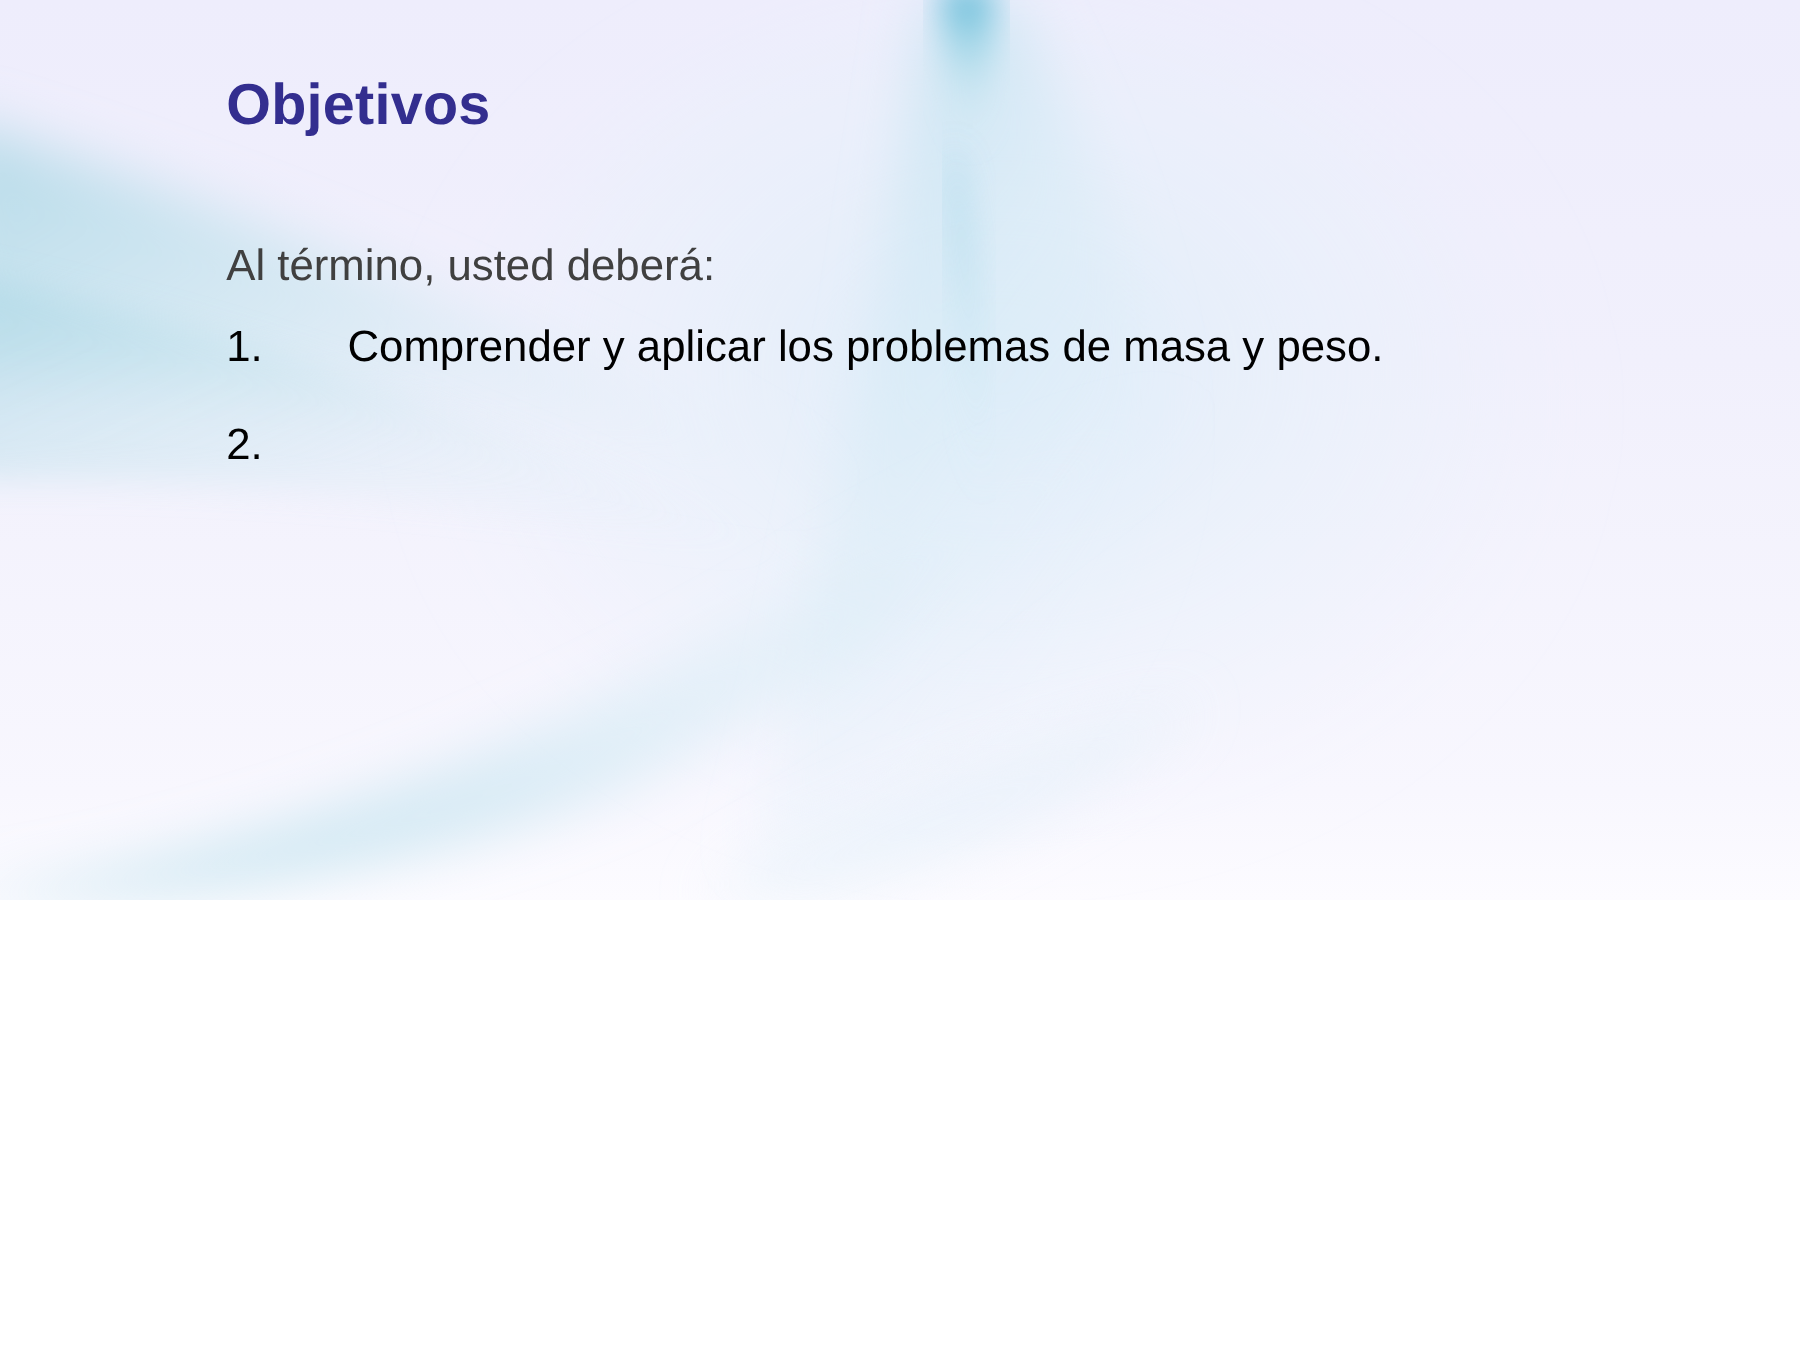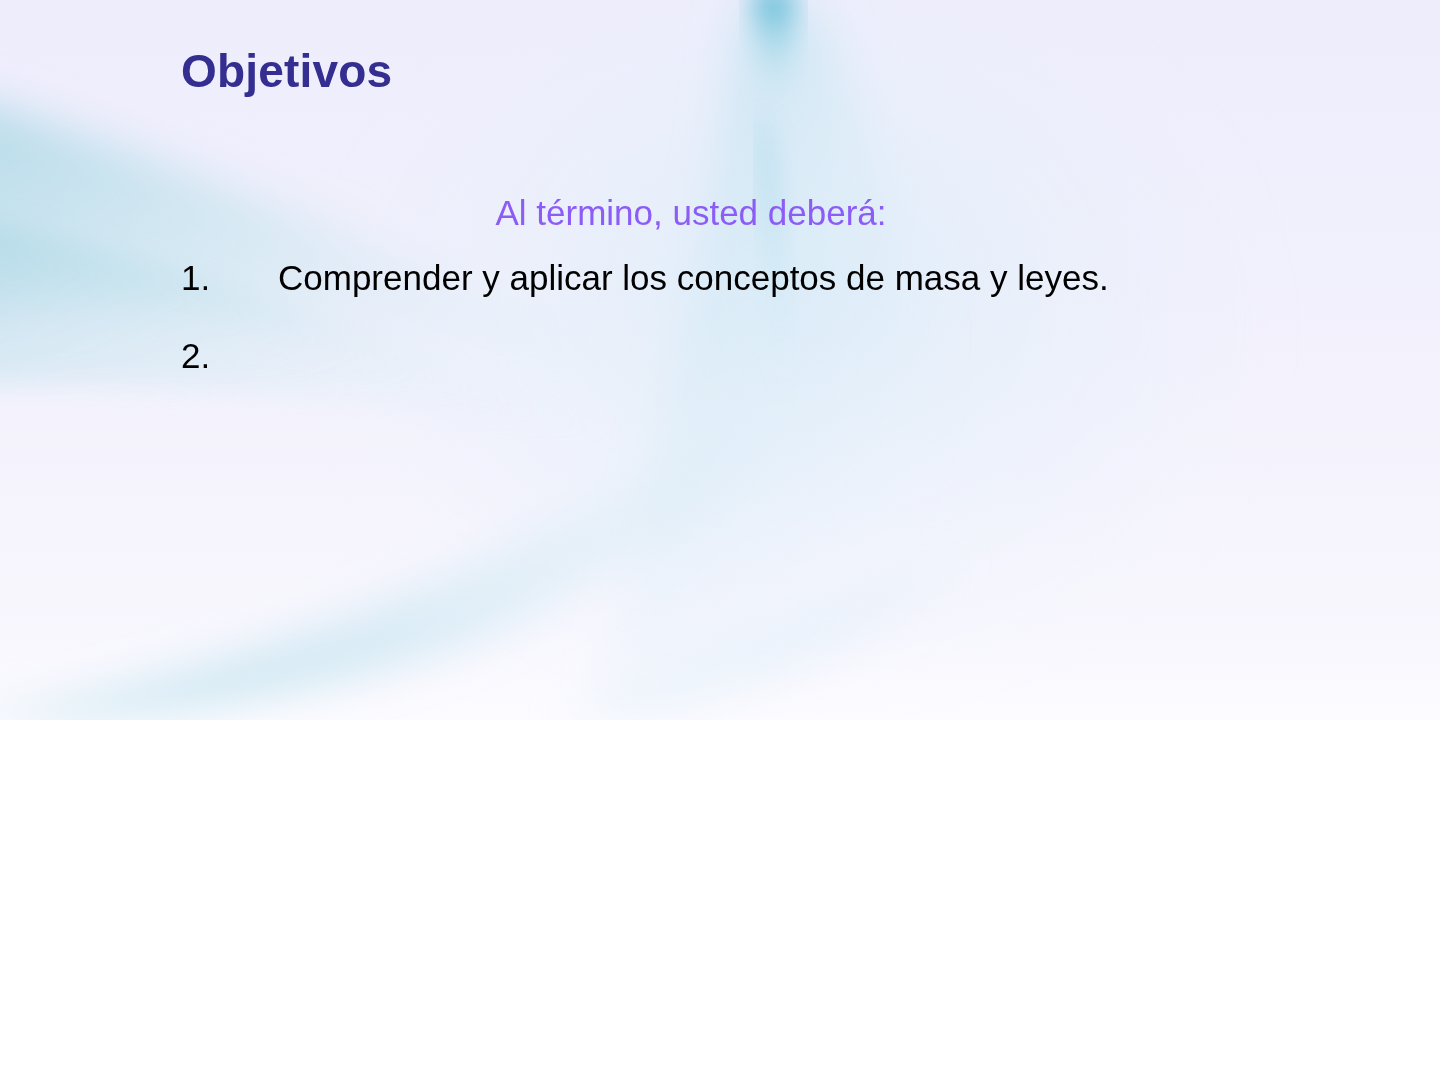--- a/index.html
+++ b/index.html
@@ -54,45 +54,44 @@
   .deco svg {
     display: block;
     width: 1440px;
     height: 720px;
   }
 
   
   .slide-title {
     position: absolute;
     left: 181px;
-    top: 45px;
+    top: 57px;
     margin: 0;
     font-size: 46px;
     font-weight: bold;
     letter-spacing: 0.2px;
     color: #332e8f;
     line-height: 1.16;
     white-space: nowrap;
   }
 
   .body-block {
     position: absolute;
     left: 181px;
     top: 192px;
     width: 1020px;
   }
 
   .lead-line {
     margin: 0 0 14px 0;
     font-size: 35px;
     font-weight: normal;
-    color: #8b5cf6;
+    color: #404040;
     line-height: 1.2;
     white-space: nowrap;
-    text-align: center;
   }
 
   .obj-list {
     list-style: none;
     margin: 0;
     padding: 0;
   }
   .obj-item {
     display: flex;
     align-items: flex-start;
@@ -200,21 +199,21 @@
 
     <h1 class="slide-title">Objetivos</h1>
 
     <div class="body-block">
 
       <p class="lead-line">Al término, usted deberá:</p>
 
       <ol class="obj-list">
         <li class="obj-item">
           <span class="obj-num">1.</span>
-          <span class="obj-text">Comprender y aplicar los conceptos de masa y leyes.</span>
+          <span class="obj-text">Comprender y aplicar los problemas de masa y peso.</span>
         </li>
         <li class="obj-item">
           <span class="obj-num">2.</span>
         </li>
       </ol>
 
     </div>
 
   </div>
 

